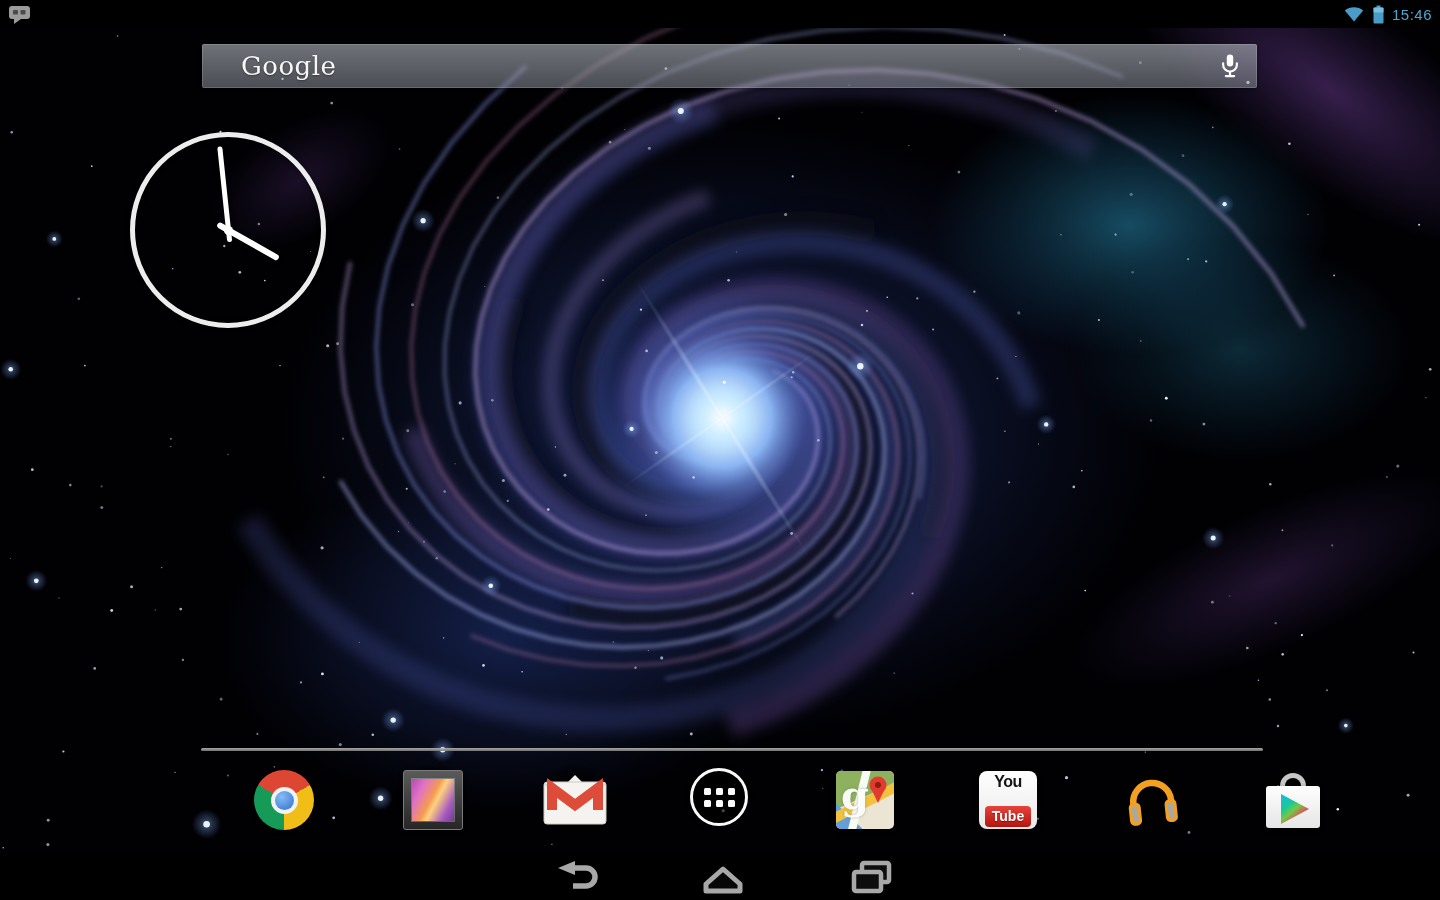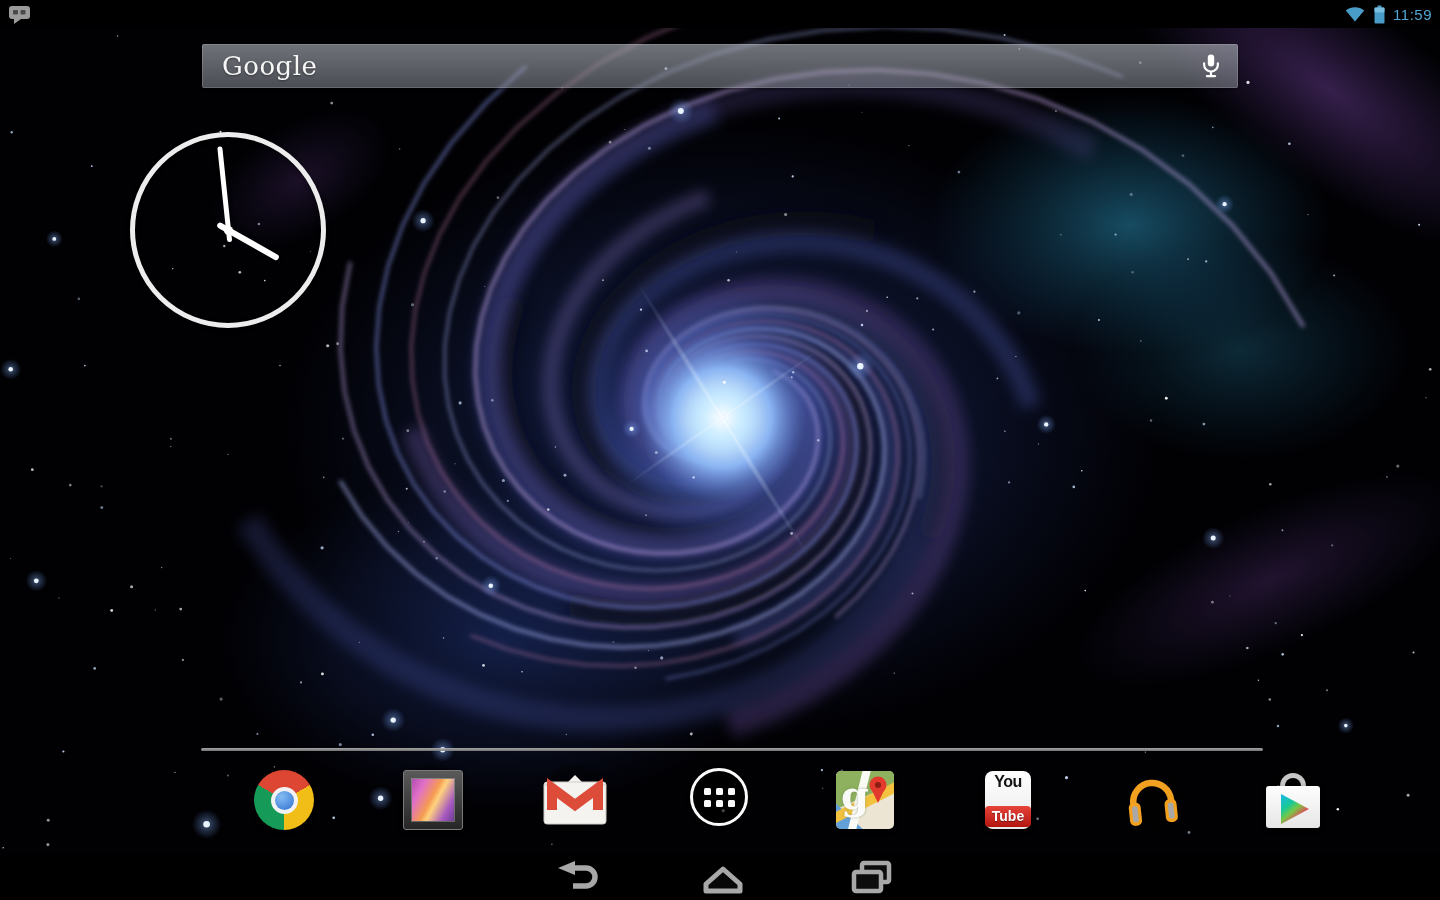--- a/index.html
+++ b/index.html
@@ -12,21 +12,21 @@
   
   .status-bar{position:absolute;left:0;top:0;width:1440px;height:28px;background:#000;z-index:30;}
   .sb-left{position:absolute;left:8px;top:4px;display:flex;align-items:center;}
   .sb-right{position:absolute;right:8px;top:0;height:28px;display:flex;align-items:center;gap:7px;}
   .sb-time{font-size:15px;color:#4fa6d0;letter-spacing:.5px;}
 
   
   .search-bar{position:absolute;left:202px;top:44px;width:1036px;height:44px;z-index:20;
     background:linear-gradient(rgba(178,183,192,.62),rgba(148,153,163,.5));
     border-radius:2px;display:flex;align-items:center;
-    box-shadow:inset 0 0 0 1px rgba(255,255,255,.16),0 1px 3px rgba(0,0,0,.45);}
+    box-shadow:inset 0 0 0 1px rgba(255,255,255,.16),0 1px 3px rgba(0,0,0,.45);padding-left:19px;}
   .google-logo{margin-left:20px;font-family:"DejaVu Serif",serif;font-size:26px;color:#f6f6f6;
     letter-spacing:.5px;text-shadow:0 1px 2px rgba(0,0,0,.4);}
   .mic-wrap{margin-left:auto;margin-right:16px;display:flex;align-items:center;}
 
   
   .clock{position:absolute;left:130px;top:132px;width:196px;height:196px;z-index:20;
     border:5px solid rgba(255,255,255,.93);border-radius:50%;box-sizing:border-box;
     filter:drop-shadow(0 1px 2px rgba(0,0,0,.6));}
   .hand{position:absolute;left:50%;top:50%;background:#fff;border-radius:3px;}
   .hand-minute{width:5px;height:96px;margin-left:-2.5px;margin-top:-84px;transform-origin:2.5px 84px;}
@@ -50,21 +50,21 @@
   .chrome-ball .cb-blue{position:absolute;left:50%;top:50%;width:19px;height:19px;margin:-9.5px;border-radius:50%;
     background:radial-gradient(circle at 35% 30%,#86bdf4,#2f6fd0);}
 
   
   .gal-frame{width:58px;height:58px;background:linear-gradient(#5a5a5a,#262626);border:1px solid #7a7a7a;
     border-radius:3px;display:flex;align-items:center;justify-content:center;box-shadow:0 2px 4px rgba(0,0,0,.6);}
   .gal-photo{width:42px;height:42px;box-shadow:0 0 0 1px rgba(255,255,255,.28);
     background:linear-gradient(118deg,#b44cb0 0%,#e070c8 22%,#f59a53 46%,#ffd27d 56%,#a85cc0 80%,#6e3a96 100%);}
 
   
-  .yt-card{width:46px;height:58px;background:linear-gradient(#ffffff,#e9e9e9);border-radius:8px;
+  .yt-card{width:58px;height:58px;background:linear-gradient(#ffffff,#e9e9e9);border-radius:8px;
     display:flex;flex-direction:column;align-items:center;justify-content:center;box-shadow:0 2px 4px rgba(0,0,0,.55);}
   .yt-top{font-size:16px;font-weight:bold;color:#141414;letter-spacing:-.5px;line-height:16px;}
   .yt-red{margin-top:16px;width:46px;height:21px;border-radius:4px;background:linear-gradient(#e7433a,#b21510);
     color:#fff;font-weight:bold;font-size:14px;display:flex;align-items:center;justify-content:center;
     text-shadow:0 1px 1px rgba(0,0,0,.4);}
 
   
   .allapps{width:58px;height:58px;border:3.5px solid #fafafa;border-radius:50%;box-sizing:border-box;
     background:rgba(0,0,0,.28);display:grid;grid-template-columns:repeat(3,7px);grid-template-rows:repeat(2,7px);
     gap:5px;place-content:center;filter:drop-shadow(0 1px 2px rgba(0,0,0,.7));}
@@ -412,21 +412,21 @@
     </div>
     <div class="sb-right">
       <svg width="22" height="18" viewBox="0 0 22 18">
         <path d="M11,16.5 L1.8,5.5 A14.5,14.5 0 0 1 20.2,5.5 Z" fill="#4a9cc8"></path>
       </svg>
       <svg width="13" height="19" viewBox="0 0 13 19">
         <rect x="4.5" y="0.5" width="4" height="2.5" fill="#4a9cc8"></rect>
         <rect x="1.5" y="2.5" width="10" height="16" rx="1" fill="#4a9cc8"></rect>
         <rect x="1.5" y="2.5" width="10" height="5" rx="1" fill="#7fc4e4" opacity=".85"></rect>
       </svg>
-      <span class="sb-time">11:59</span>
+      <span class="sb-time">15:46</span>
     </div>
   </div>
 
   <div class="search-bar">
     <span class="google-logo">Google</span>
     <span class="mic-wrap">
       <svg width="22" height="26" viewBox="0 0 24 28">
         <rect x="8.5" y="1.5" width="7" height="13" rx="3.5" fill="#fdfdfd"></rect>
         <path d="M4.5,11 v1.5 a7.5,7.5 0 0 0 15,0 V11" fill="none" stroke="#fdfdfd" stroke-width="2.4" stroke-linecap="round"></path>
         <line x1="12" y1="20" x2="12" y2="24" stroke="#fdfdfd" stroke-width="2.4"></line>

